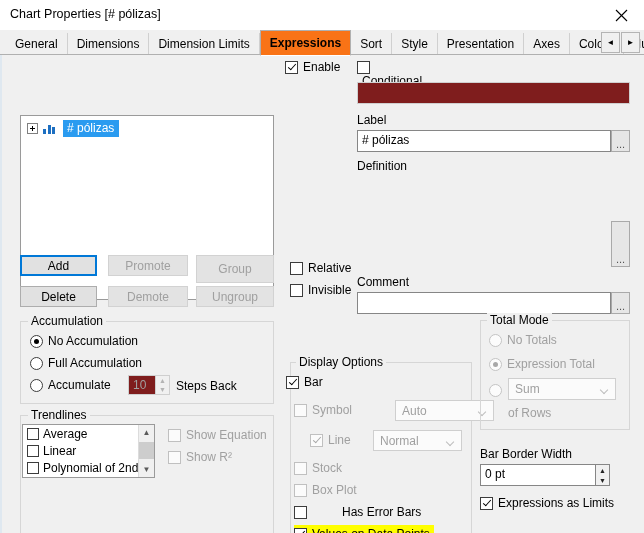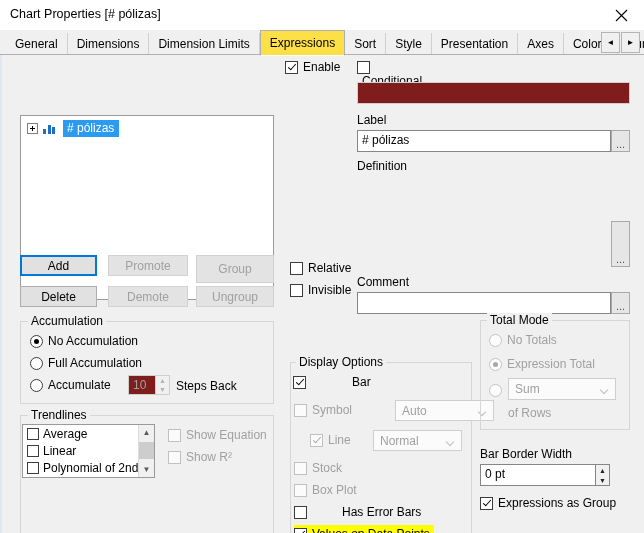--- a/index.html
+++ b/index.html
@@ -68,27 +68,27 @@
     font-size: 12px;
     color: #000;
     background: #f0f0f0;
     border-right: 1px solid #d0d0d0;
     white-space: nowrap;
     cursor: default;
     position: relative;
     top: 1px;
   }
   .tab.active {
-    background: #fde047;
+    background: #f97316;
     border: 1px solid #b0b0b0;
     border-bottom: 1px solid #ffffff;
     height: 24px;
     line-height: 24px;
     top: 1px;
-    font-weight: normal;
+    font-weight: bold;
     z-index: 3;
   }
   .tab-scrollers {
     position: absolute;
     right: 4px; top: 2px;
     display: flex;
     gap: 1px;
   }
   .tab-scroll {
     width: 17px; height: 19px;
@@ -568,21 +568,21 @@
       <span class="lbl">Relative</span>
     </div>
     <div class="chk" style="left:290px; top:228px;">
       <span class="box"></span>
       <span class="lbl">Invisible</span>
     </div>
 
     <div class="frame-mid"></div>
     <div class="grouplbl" style="left:296px; top:300px;">Display Options</div>
 
-    <div class="chk" style="left:293px; top:320px;gap:41px;">
+    <div class="chk" style="left:286px; top:320px;">
       <span class="box checked"></span>
       <span class="lbl">Bar</span>
     </div>
 
     <div class="chk dis" style="left:294px; top:348px;">
       <span class="box"></span>
       <span class="lbl">Symbol</span>
     </div>
     <div class="combo" style="left:395px; top:345px; width:99px; height:21px;">
       <span>Auto</span>
@@ -636,17 +636,17 @@
 
     <div class="slabel" style="left:480px; top:392px;">Bar Border Width</div>
     <div class="field" style="left:480px; top:409px; width:130px; height:22px;">0 pt</div>
     <div class="spin" style="left:595px; top:409px; height:22px;">
       <div class="up">▲</div>
       <div class="dn">▼</div>
     </div>
 
     <div class="chk" style="left:480px; top:441px;">
       <span class="box checked"></span>
-      <span class="lbl">Expressions as Group</span>
+      <span class="lbl">Expressions as Limits</span>
     </div>
 
   </div>
 </div>
 
 </body></html>

